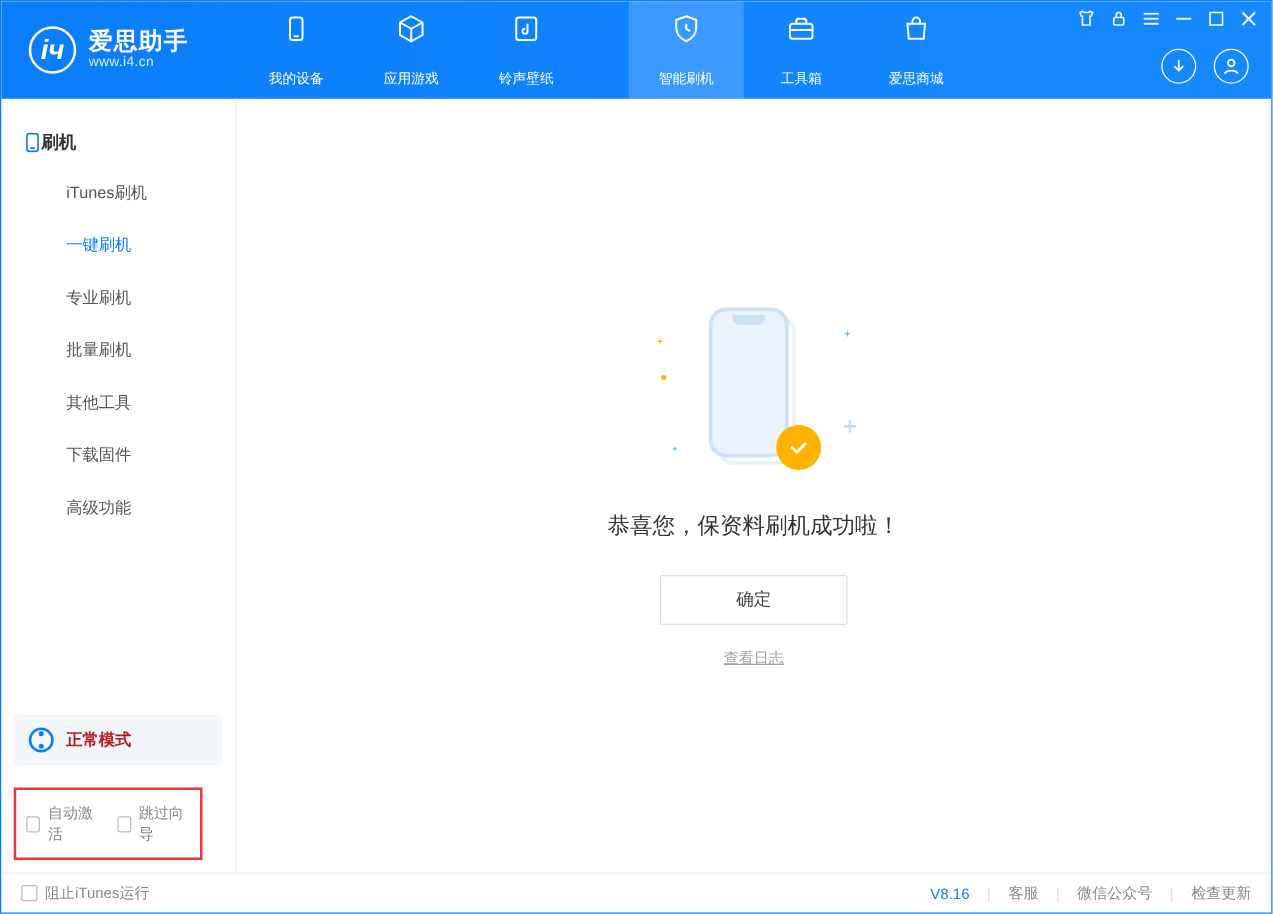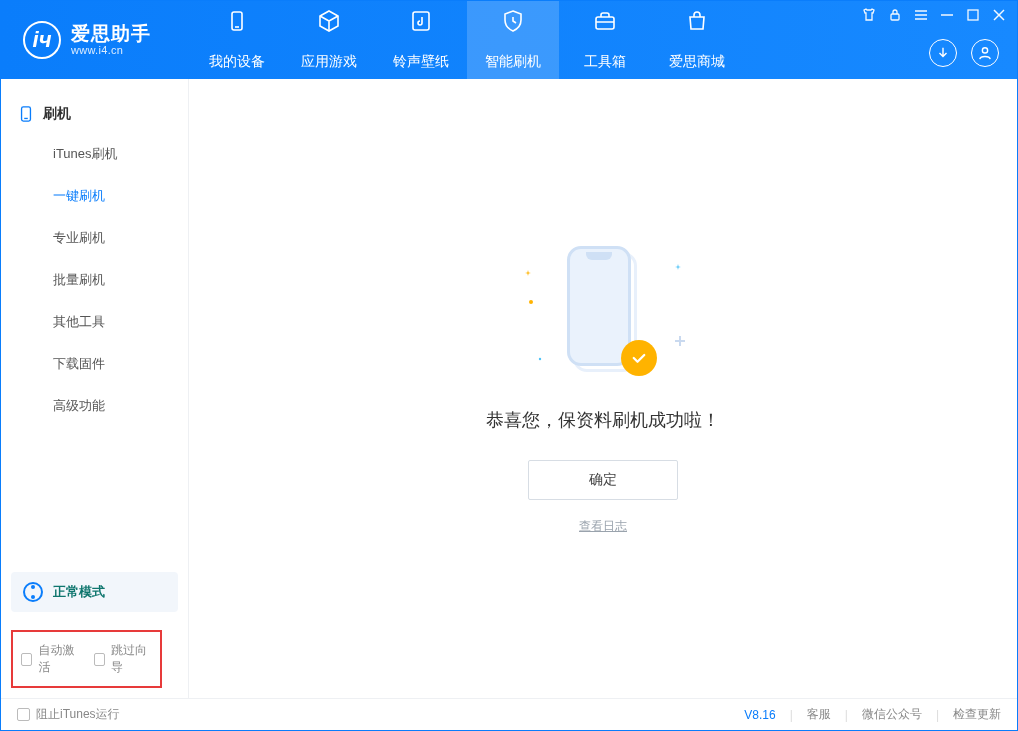--- a/index.html
+++ b/index.html
@@ -6,41 +6,41 @@
 body { background: #fff; width: 1018px; height: 731px; border: 1px solid #0a7dfb; overflow: hidden; position: relative; }
 
 
 .header { height: 78px; background: linear-gradient(90deg, #0a7dfb, #1789ff); display: flex; align-items: center; color: #fff; position: relative; }
 .logo-area { display: flex; align-items: center; padding: 0 20px 0 22px; min-width: 190px; }
 .logo-circle { width: 38px; height: 38px; border: 2.5px solid #fff; border-radius: 50%; display: flex; align-items: center; justify-content: center; font-size: 22px; font-weight: 900; margin-right: 10px; font-style: italic; }
 .logo-text { display: flex; flex-direction: column; line-height: 1.1; }
 .logo-title { font-size: 19px; font-weight: 700; letter-spacing: 1px; }
 .logo-sub { font-size: 11px; opacity: .85; letter-spacing: .3px; }
 .tabs { display: flex; height: 100%; }
-.tab { width: 92px; display: flex; flex-direction: column; align-items: center; justify-content: center; cursor: pointer; font-size: 14px; gap: 20px; }
-.tab.active { background: rgba(255,255,255,.18); }
+.tab { width: 92px; display: flex; flex-direction: column; align-items: center; justify-content: center; cursor: pointer; font-size: 11px; gap: 20px; }
+.tab.active { background: rgba(255,255,255,.18); margin-left: 36px; }
 .tab-icon { width: 24px; height: 24px; display: flex; align-items: center; justify-content: center; }
 .window-controls { position: absolute; top: 6px; right: 10px; display: flex; gap: 10px; align-items: center; }
 .win-btn { width: 16px; height: 16px; cursor: pointer; opacity: .95; display: flex; align-items: center; justify-content: center; }
 .header-right { position: absolute; right: 18px; bottom: 12px; display: flex; gap: 14px; }
 .hr-btn { width: 28px; height: 28px; border: 1.8px solid #fff; border-radius: 50%; display: flex; align-items: center; justify-content: center; cursor: pointer; }
 
 
 .body { display: flex; height: calc(100% - 78px - 32px); }
 .sidebar { width: 188px; border-right: 1px solid #eef0f3; padding-top: 16px; position: relative; }
-.side-group-title { display: flex; align-items: center; gap: 10px; padding: 10px 18px; font-size: 14px; font-weight: 700; color: #333; }
+.side-group-title { display: flex; align-items: center; padding: 10px 18px; font-size: 14px; font-weight: 700; color: #333; }
 .side-item { padding: 12px 18px 12px 52px; font-size: 13px; color: #555; cursor: pointer; }
 .side-item.active { color: #0a7dfb; }
 
 .device-panel { position: absolute; bottom: 76px; left: 10px; right: 10px; }
 .mode-box { background: #f2f6fb; border-radius: 4px; padding: 10px 12px; display: flex; align-items: center; gap: 10px; margin-bottom: 10px; }
 .mode-icon { width: 20px; height: 20px; border: 2px solid #0a7dfb; border-radius: 50%; position: relative; }
 .mode-icon::before { content: ""; position: absolute; width: 4px; height: 4px; background: #0a7dfb; border-radius: 50%; top: 1px; left: 6px; }
 .mode-icon::after { content: ""; position: absolute; width: 4px; height: 4px; background: #0a7dfb; border-radius: 50%; bottom: 1px; right: 6px; }
-.mode-text { font-size: 13px; color: #0f766e; font-weight: 600; }
+.mode-text { font-size: 13px; color: #b91c1c; font-weight: 600; }
 .device-box { background: #f2f6fb; border-radius: 4px; padding: 10px 12px; }
 .device-row1 { display: flex; align-items: center; gap: 8px; }
 .device-icon { width: 18px; height: 18px; border: 1.6px solid #0a7dfb; border-radius: 4px; position: relative; }
 .device-icon::after { content: ""; position: absolute; bottom: 1px; left: 50%; transform: translateX(-50%); width: 5px; height: 1.6px; background: #0a7dfb; border-radius: 1px; }
 .device-name { font-size: 13px; font-weight: 700; color: #333; }
 .device-storage { display: inline-block; margin: 6px 0 2px 26px; background: #dbeeff; color: #0a7dfb; font-size: 11px; padding: 2px 10px; border-radius: 10px; }
 .device-type { margin-left: 26px; font-size: 11px; color: #9aa3ad; }
 
 .checkbox-row { position: absolute; bottom: 10px; left: 10px; right: 26px; border: 2px solid #e73a3a; padding: 10px 8px; display: flex; gap: 14px; }
 .cb { display: flex; align-items: center; gap: 6px; font-size: 12px; color: #888; cursor: pointer; }

